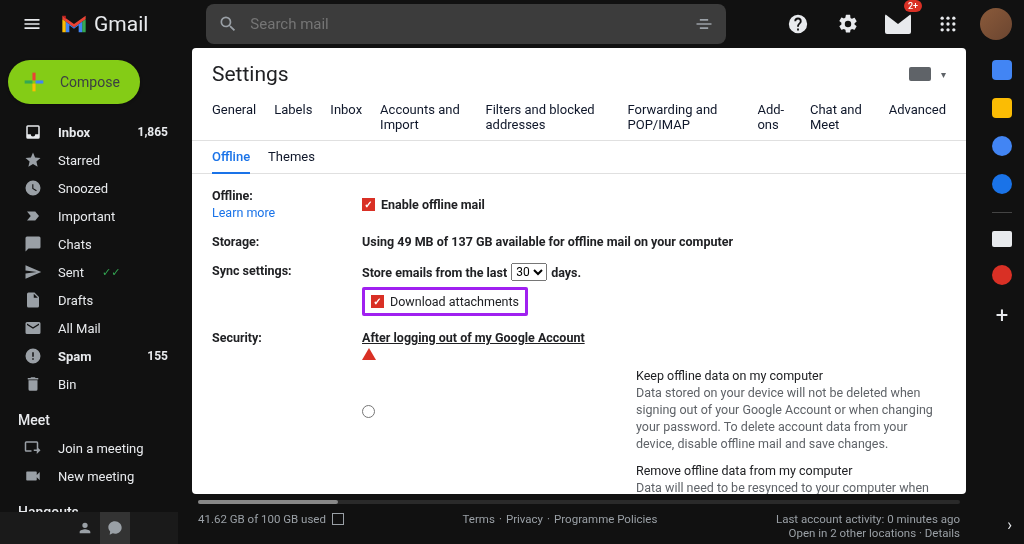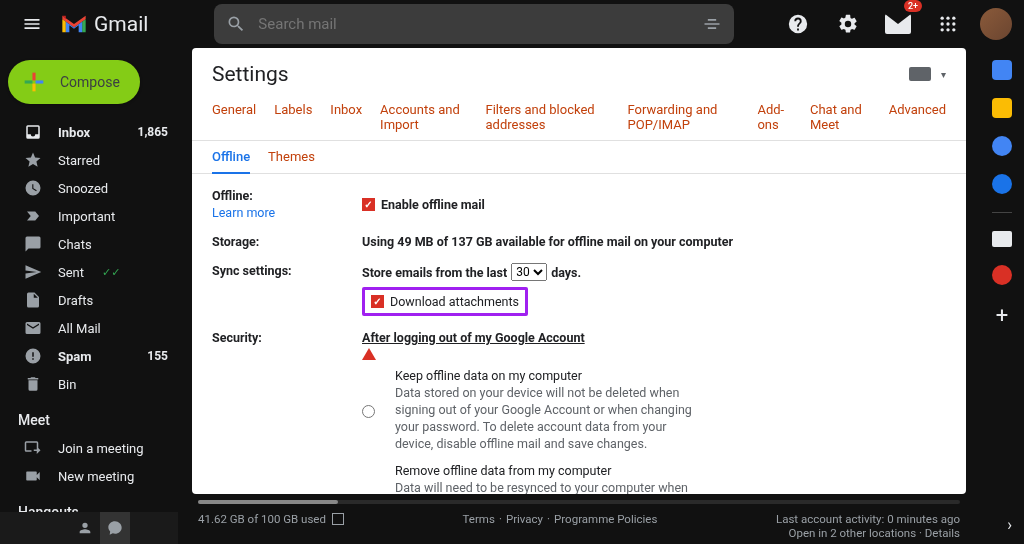--- a/index.html
+++ b/index.html
@@ -1,20 +1,20 @@
 <!DOCTYPE html>
 <html><head>
 <meta charset="utf-8">
 <style>
 * { margin: 0; padding: 0; box-sizing: border-box; font-family: 'Google Sans', Roboto, Arial, sans-serif; }
 body { background: #111; color: #e8eaed; font-size: 13px; width: 1024px; height: 544px; overflow: hidden; position: relative; }
 .header { display: flex; align-items: center; height: 48px; padding: 0 12px; gap: 8px; }
 .hamburger { width: 40px; height: 40px; display: flex; align-items: center; justify-content: center; cursor: pointer; border-radius: 50%; }
 .hamburger svg { fill: #e8eaed; }
-.logo { display: flex; align-items: center; gap: 6px; margin-right: 8px; }
+.logo { display: flex; align-items: center; gap: 6px; }
 .logo-text { color: #e8eaed; font-size: 21px; }
 .search-wrap { flex: 1; max-width: 520px; margin-left: 50px; }
 .search { background: #3c3c3c; border-radius: 8px; height: 40px; display: flex; align-items: center; padding: 0 12px; gap: 12px; }
 .search svg { fill: #9aa0a6; }
 .search input { background: transparent; border: none; outline: none; color: #e8eaed; font-size: 15px; flex: 1; }
 .header-right { margin-left: auto; display: flex; align-items: center; gap: 14px; }
 .icon-btn { width: 36px; height: 36px; display: flex; align-items: center; justify-content: center; cursor: pointer; border-radius: 50%; }
 .icon-btn svg { fill: #e8eaed; }
 .avatar { width: 32px; height: 32px; border-radius: 50%; background: linear-gradient(135deg, #8a5a3a, #6b4530); }
 .inbox-icon-wrap { position: relative; }
@@ -43,38 +43,38 @@
 .hangouts-plus { font-size: 20px; color: #9aa0a6; cursor: pointer; }
 
 .main { flex: 1; display: flex; flex-direction: column; }
 .settings { background: #fff; color: #202124; margin: 0 14px 0 14px; border-radius: 4px; flex: 1; overflow: hidden; min-height: 430px; }
 .settings-head { display: flex; align-items: center; justify-content: space-between; padding: 14px 20px 8px 20px; }
 .settings-head h1 { font-size: 21px; font-weight: 400; }
 .settings-head-right { display: flex; align-items: center; gap: 10px; }
 .keyb-icon { width: 22px; height: 14px; background: #5f6368; border-radius: 2px; }
 .tabs { display: flex; gap: 18px; padding: 0 20px; border-bottom: 1px solid #e0e0e0; font-size: 13px; }
 .tab { padding: 8px 0; cursor: pointer; color: #1a73e8; }
-.tab.dark { color: #c2410c; }
+.tab.dark { color: #0f172a; }
 .tab.active { color: #1a73e8; border-bottom: 2px solid #1a73e8; font-weight: 500; margin-bottom: -1px; }
 .settings-body { padding: 14px 20px; font-size: 12.5px; }
 .row { display: flex; margin-bottom: 14px; }
 .row-label { width: 150px; font-weight: 700; color: #202124; }
 .row-label a { display: block; color: #1a73e8; font-weight: 400; text-decoration: none; margin-top: 2px; }
 .row-content { flex: 1; }
 .row-content b { font-weight: 700; }
 .chk { display: flex; align-items: center; gap: 6px; text-align: right; }
 .chkbox { width: 13px; height: 13px; background: #d93025; display: flex; align-items: center; justify-content: center; }
 .chkbox::after { content: '✓'; color: #fff; font-size: 10px; font-weight: 700; }
 .sync-days { display: flex; align-items: center; gap: 4px; margin-bottom: 6px; }
 .sync-days select { font-size: 12px; }
 .dl-attach { display: inline-flex; align-items: center; gap: 6px; padding: 4px 6px; border: 3px solid #a020f0; border-radius: 2px; }
 .security-title { font-weight: 700; margin-bottom: 3px; text-decoration: underline; }
 .warn { display: flex; align-items: center; gap: 8px; color: #d93025; margin-bottom: 8px; }
 .warn-tri { width: 0; height: 0; border-left: 7px solid transparent; border-right: 7px solid transparent; border-bottom: 12px solid #d93025; position: relative; }
-.radio-opt { display: flex; gap: 20px; margin-bottom: 10px; }
+.radio-opt { display: flex; gap: 20px; margin-bottom: 10px; justify-content: space-between; }
 .radio-opt input { margin-top: 2px; }
 .radio-opt .ro-text { flex: 1; max-width: 310px; }
 .radio-opt .ro-title { color: #202124; margin-bottom: 2px; }
 .radio-opt .ro-desc { color: #5f6368; line-height: 1.35; }
 
 .footer-wrap { padding: 6px 20px 4px 20px; color: #9aa0a6; font-size: 11.5px; }
 .scroll-track { height: 4px; background: #2a2a2a; border-radius: 2px; margin-bottom: 8px; }
 .scroll-thumb { height: 4px; width: 140px; background: #888; border-radius: 2px; }
 .footer-row { display: flex; justify-content: space-between; align-items: flex-start; }
 .footer-links { display: flex; gap: 4px; flex-wrap: wrap; }

